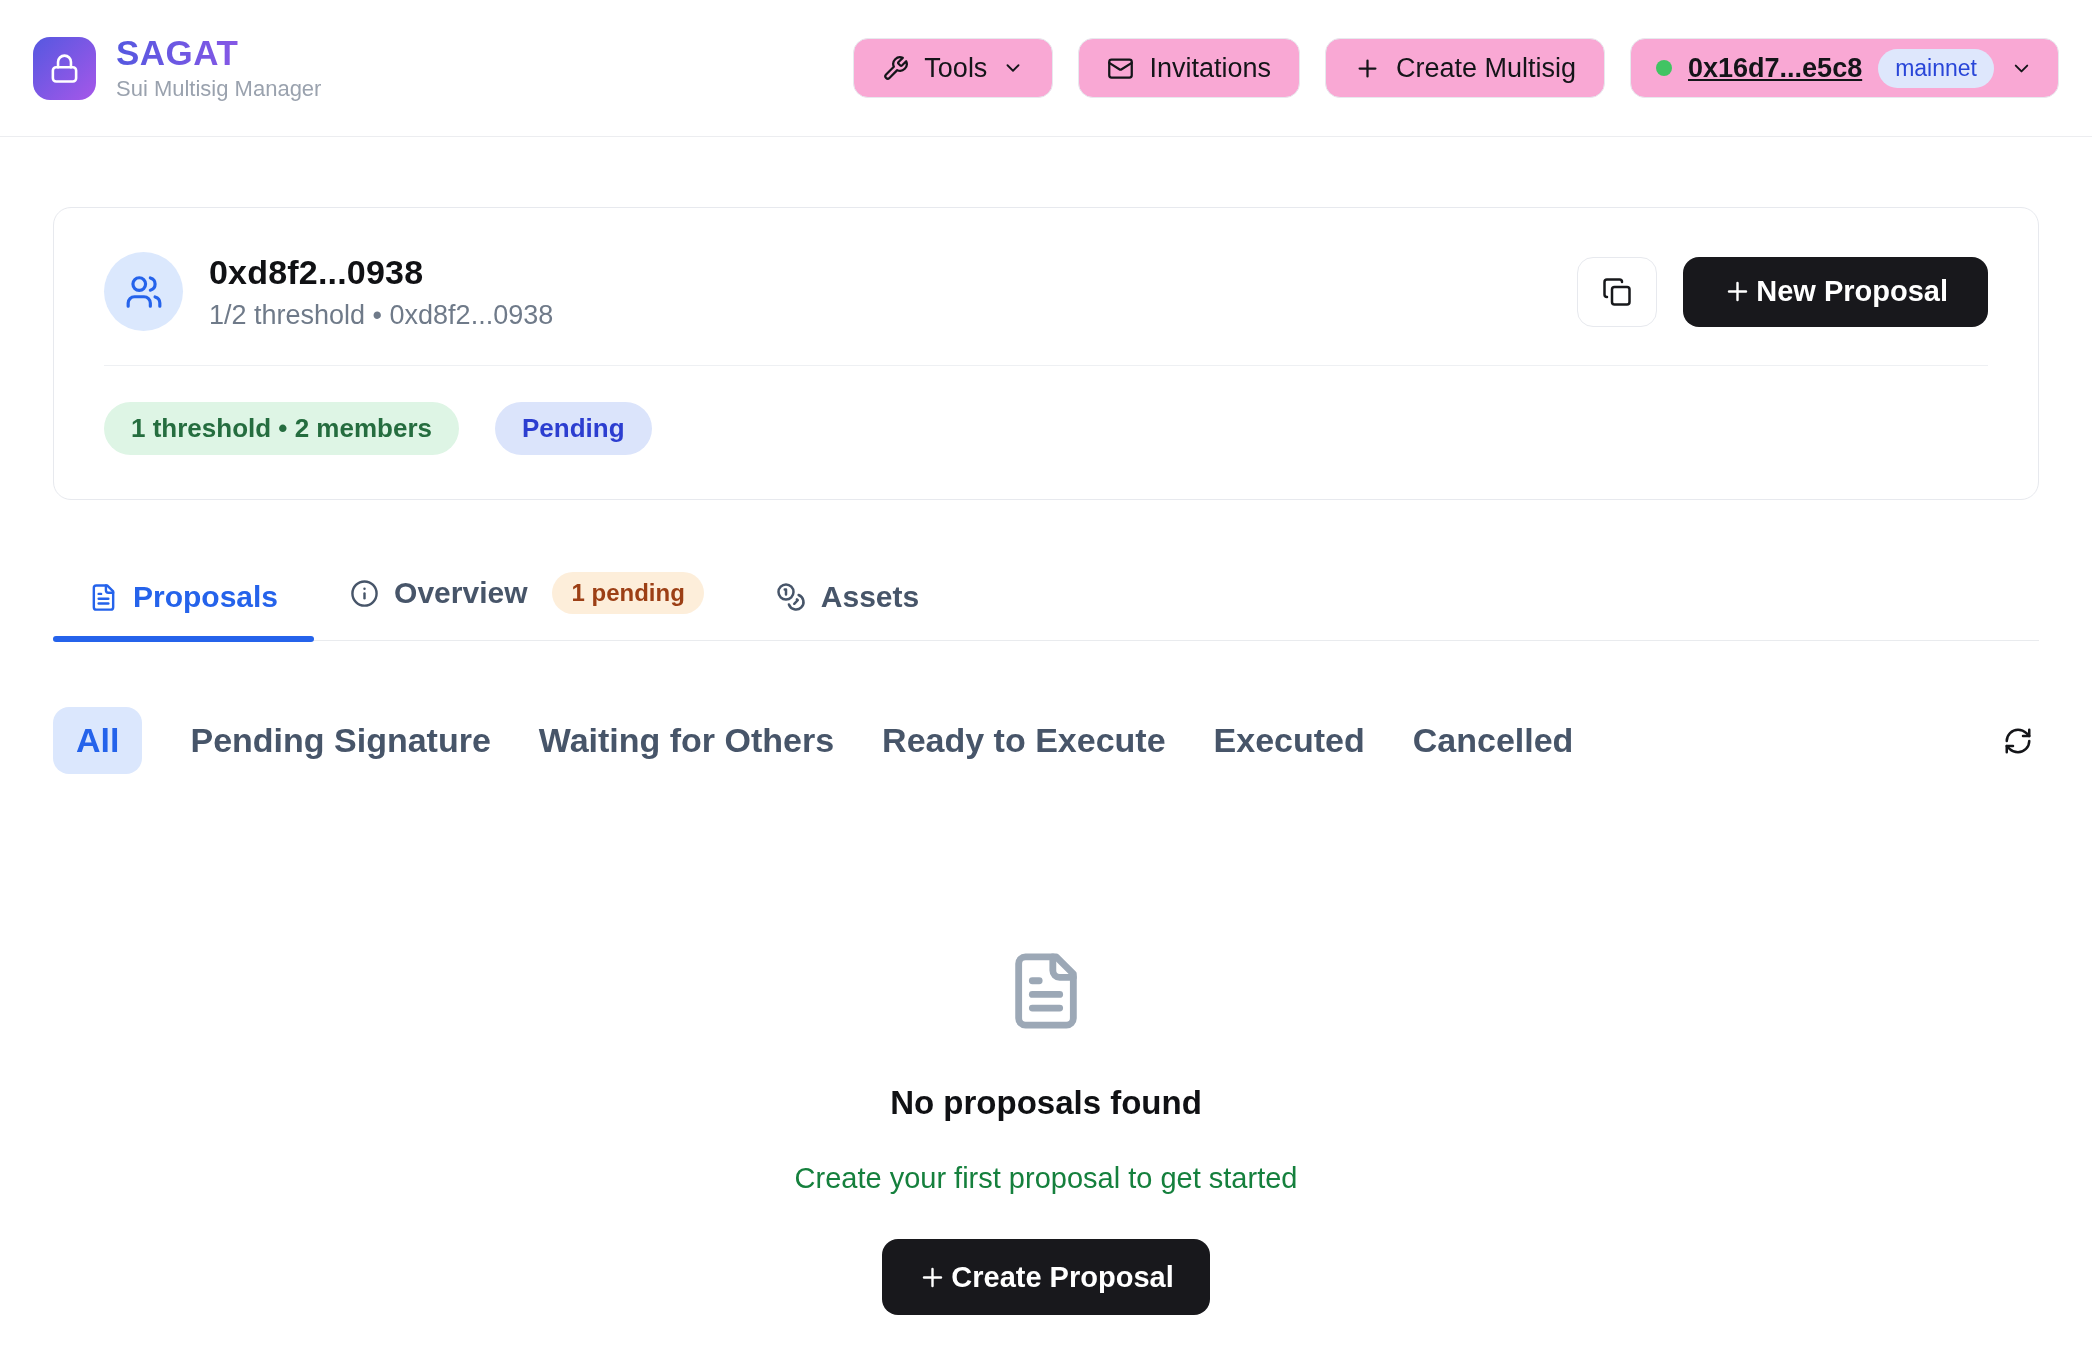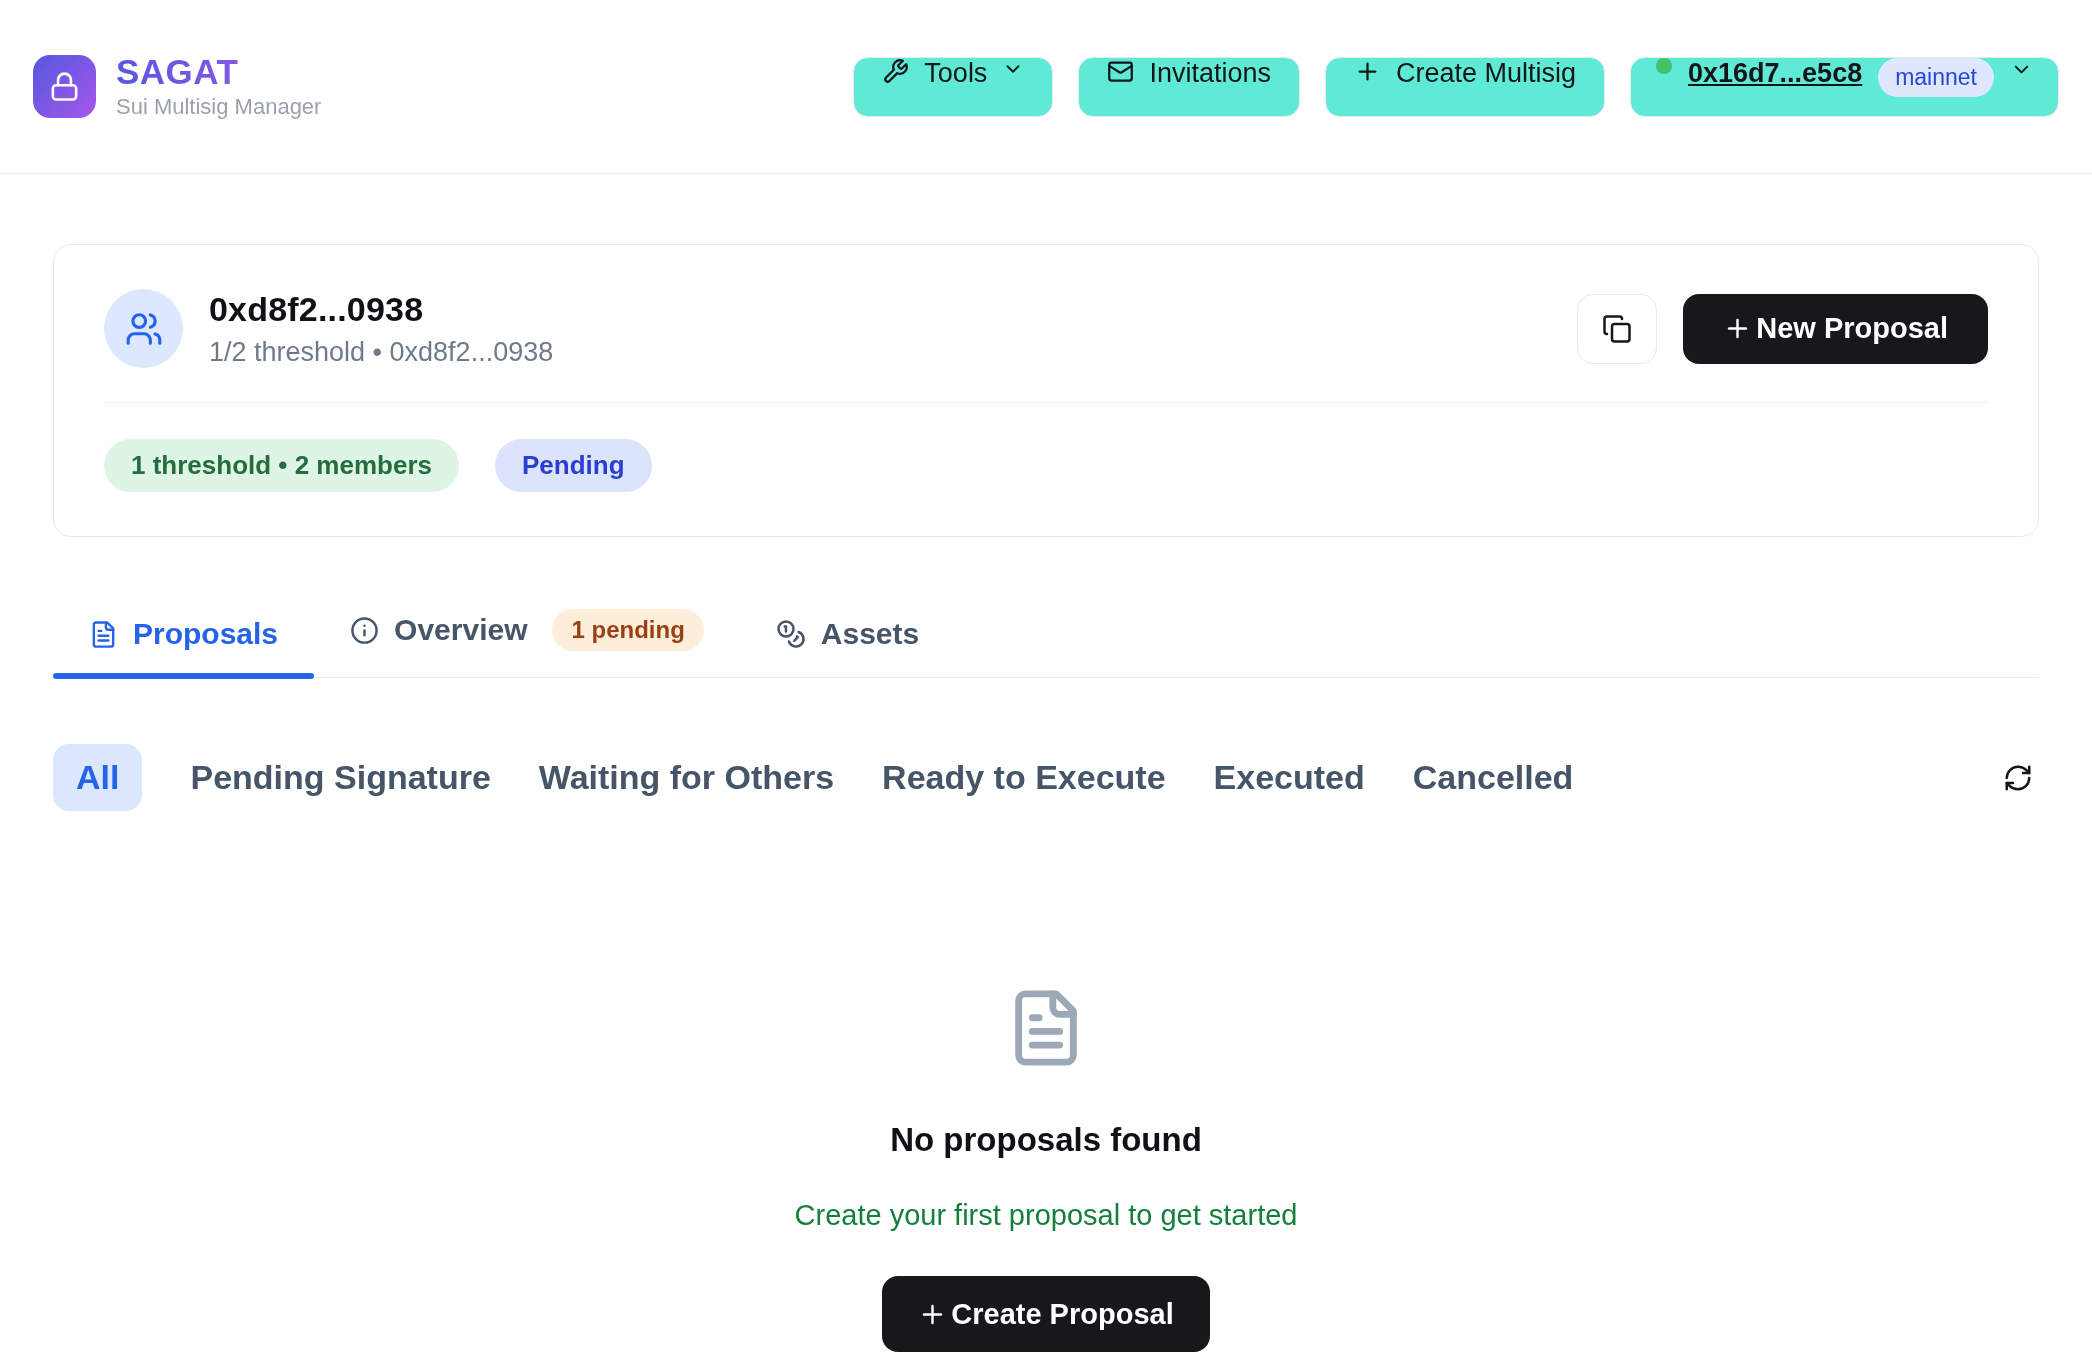--- a/index.html
+++ b/index.html
@@ -9,27 +9,27 @@
     --text_dark:#101114;
     --slate:#475569;
   }
   *{box-sizing:border-box;margin:0;padding:0;}
   html,body{width:2092px;background:#ffffff;font-family:"Liberation Sans",sans-serif;color:var(--text_dark);}
   body{height:1372px;overflow:hidden;}
   svg{display:block;flex:none;}
   .icon{stroke:currentColor;fill:none;stroke-width:2;stroke-linecap:round;stroke-linejoin:round;}
 
   
-  .app-header{height:174px;border-bottom:1px solid #ecedf0;display:flex;align-items:center;justify-content:space-between;padding:0 33px;}
+  .app-header{height:137px;border-bottom:1px solid #ecedf0;display:flex;align-items:center;justify-content:space-between;padding:0 33px;}
   .brand{display:flex;align-items:center;gap:20px;}
   .brand-logo{width:63px;height:63px;border-radius:17px;background:linear-gradient(135deg,var(--brand_gradient_start,#555be4),var(--brand_gradient_end,#a657e9));display:flex;align-items:center;justify-content:center;color:#fff;}
   .brand-name{font-size:35px;font-weight:700;letter-spacing:.5px;background:linear-gradient(90deg,var(--brand_gradient_start,#4544dd),var(--brand_gradient_end,#8b53ea));-webkit-background-clip:text;background-clip:text;color:transparent;line-height:1.1;}
   .brand-sub{font-size:22px;color:#9aa2ae;margin-top:3px;}
   .header-actions{display:flex;align-items:center;gap:25px;}
-  .hbtn{display:flex;align-items:flex-start;gap:15px;height:60px;padding:0 28px;background:#5eead4;border:1.5px solid var(--border);border-radius:15px;font-size:27px;font-weight:500;color:#141519;cursor:pointer;font-family:inherit;}
+  .hbtn{display:flex;align-items:center;gap:15px;height:60px;padding:0 28px;background:#f9a8d4;border:1.5px solid var(--border);border-radius:15px;font-size:27px;font-weight:500;color:#141519;cursor:pointer;font-family:inherit;}
   .wallet-btn{gap:16px;padding:0 25px;}
   .wallet-dot{width:16px;height:16px;border-radius:50%;background:var(--status_dot_green,#41c463);}
   .wallet-addr{font-weight:700;font-size:27px;text-decoration:underline;}
   .net-badge{background:var(--network_badge_bg,#dee7fc);color:var(--network_badge_text,#2946d8);font-size:23px;font-weight:500;padding:6px 17px;border-radius:999px;}
 
   
   .main{padding:0 53px;}
 
   .ms-card{margin-top:70px;border:1.5px solid var(--border);border-radius:18px;padding:44px 50px 44px;}
   .ms-head{display:flex;align-items:center;gap:26px;}

